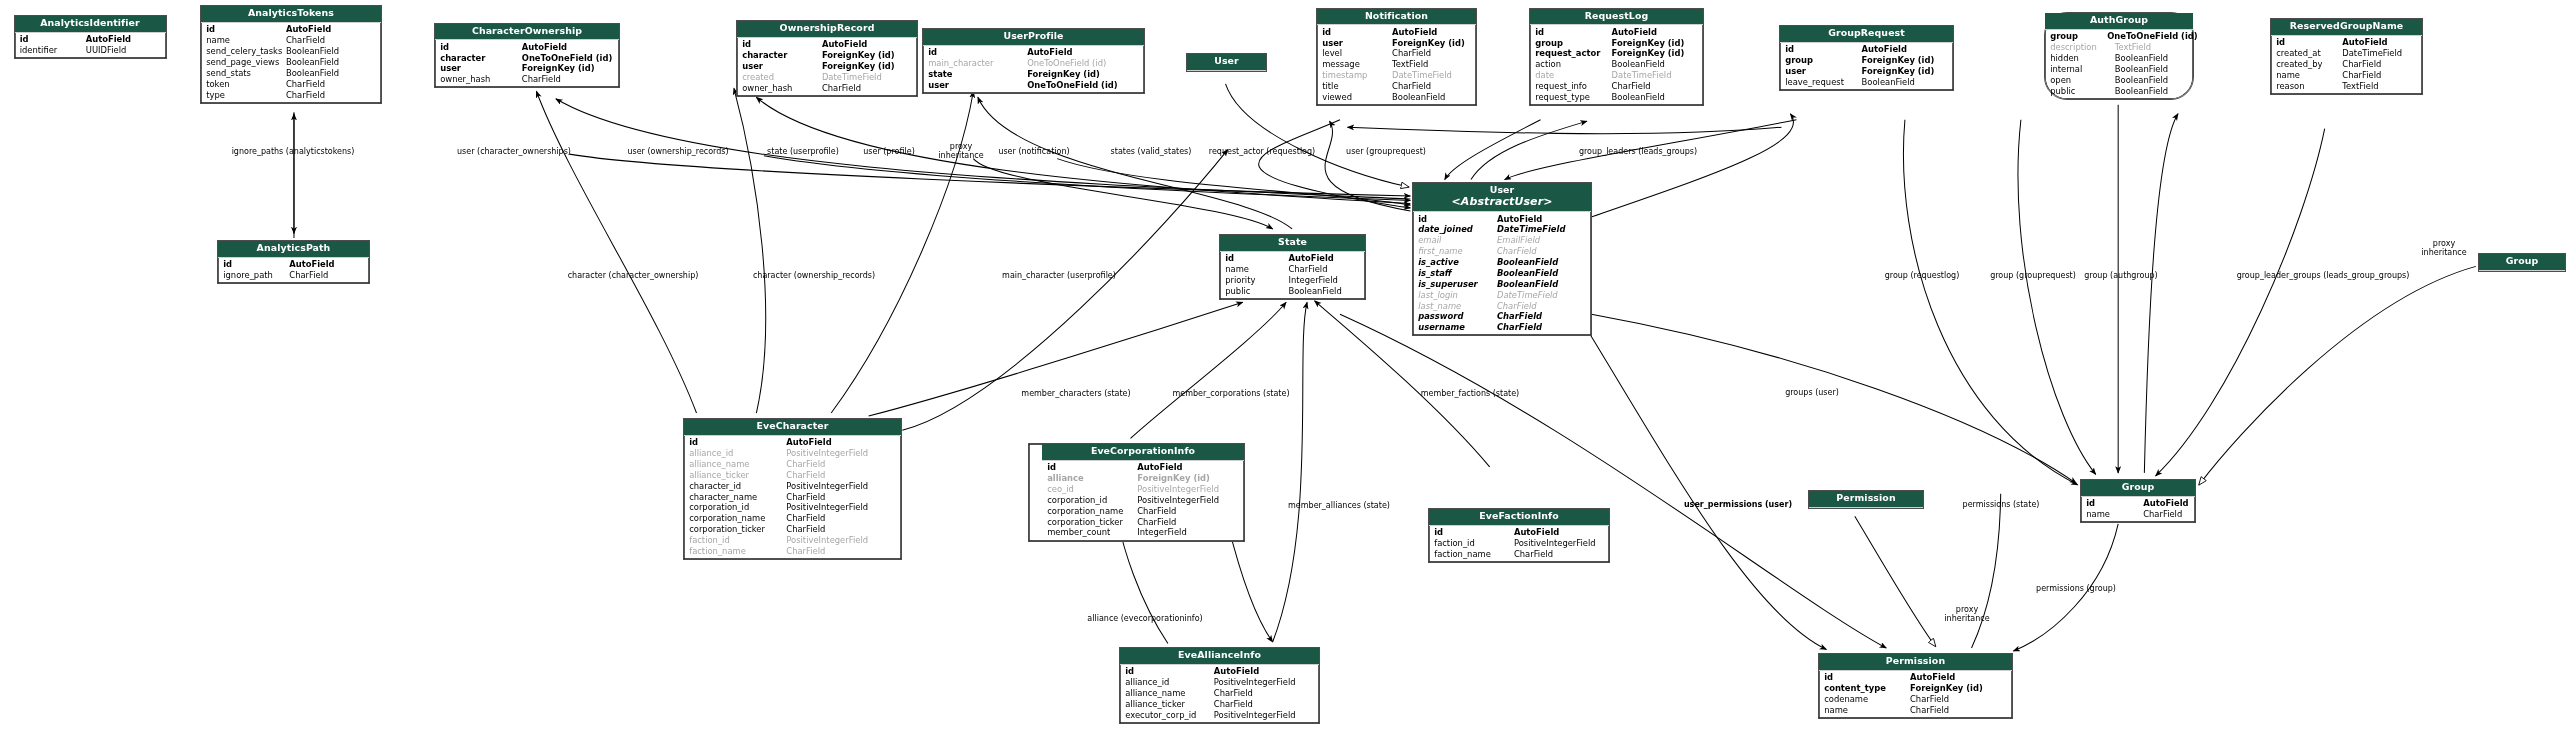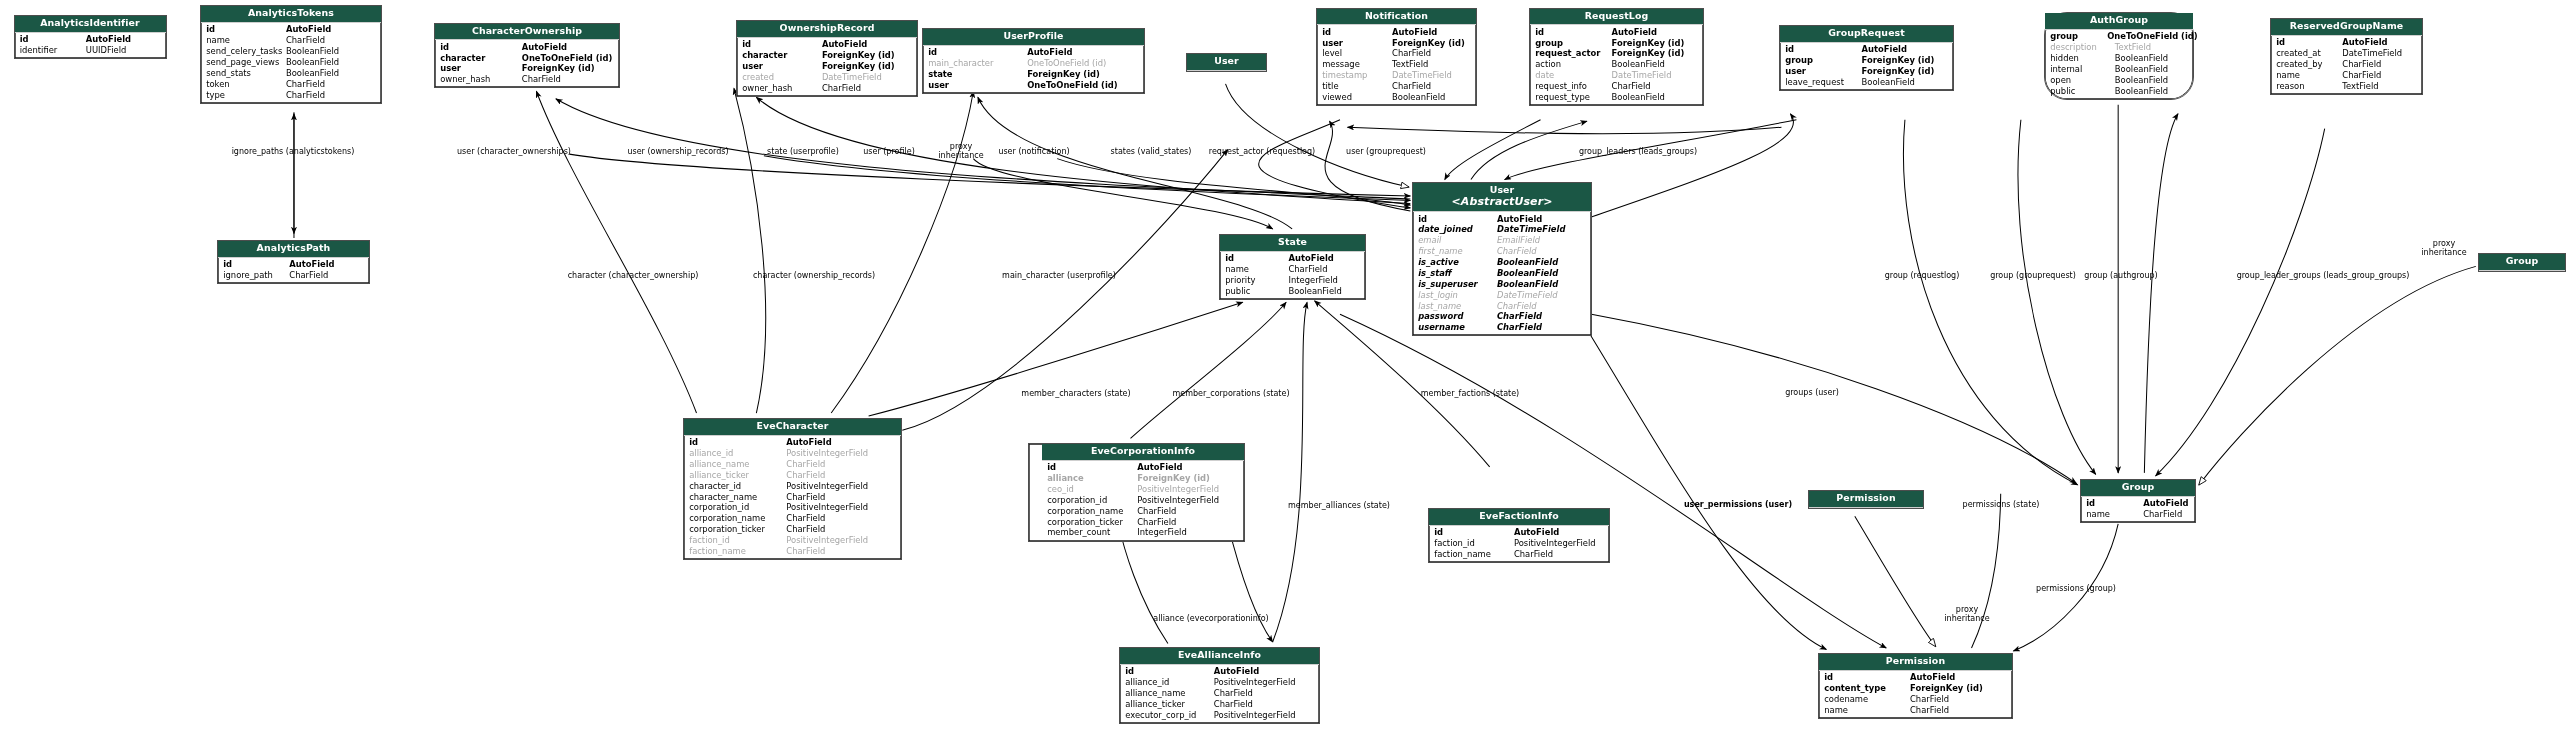--- a/index.html
+++ b/index.html
@@ -690,18 +690,18 @@
       <div class="edge-label" style="left: 2121px; top: 272px;">group (authgroup)</div>
       <div class="edge-label" style="left: 2323px; top: 272px;">group_leader_groups (leads_group_groups)</div>
       <div class="edge-label" style="left: 2444px; top: 240px;">proxy<br>inheritance</div>
       <div class="edge-label" style="left: 1076px; top: 390px;">member_characters (state)</div>
       <div class="edge-label" style="left: 1231px; top: 390px;">member_corporations (state)</div>
       <div class="edge-label" style="left: 1470px; top: 390px;">member_factions (state)</div>
       <div class="edge-label" style="left: 1812px; top: 389px;">groups (user)</div>
       <div class="edge-label" style="left: 1339px; top: 502px;">member_alliances (state)</div>
       <div class="edge-label" style="left: 1738px; top: 501px; font-weight: bold;">user_permissions (user)</div>
       <div class="edge-label" style="left: 2001px; top: 501px;">permissions (state)</div>
-      <div class="edge-label" style="left: 1211px; top: 615px;">alliance (evecorporationinfo)</div>
+      <div class="edge-label" style="left: 1145px; top: 615px;">alliance (evecorporationinfo)</div>
       <div class="edge-label" style="left: 1967px; top: 606px;">proxy<br>inheritance</div>
       <div class="edge-label" style="left: 2076px; top: 585px;">permissions (group)</div>
     </div>
 </div>
 
 
 </body></html>

